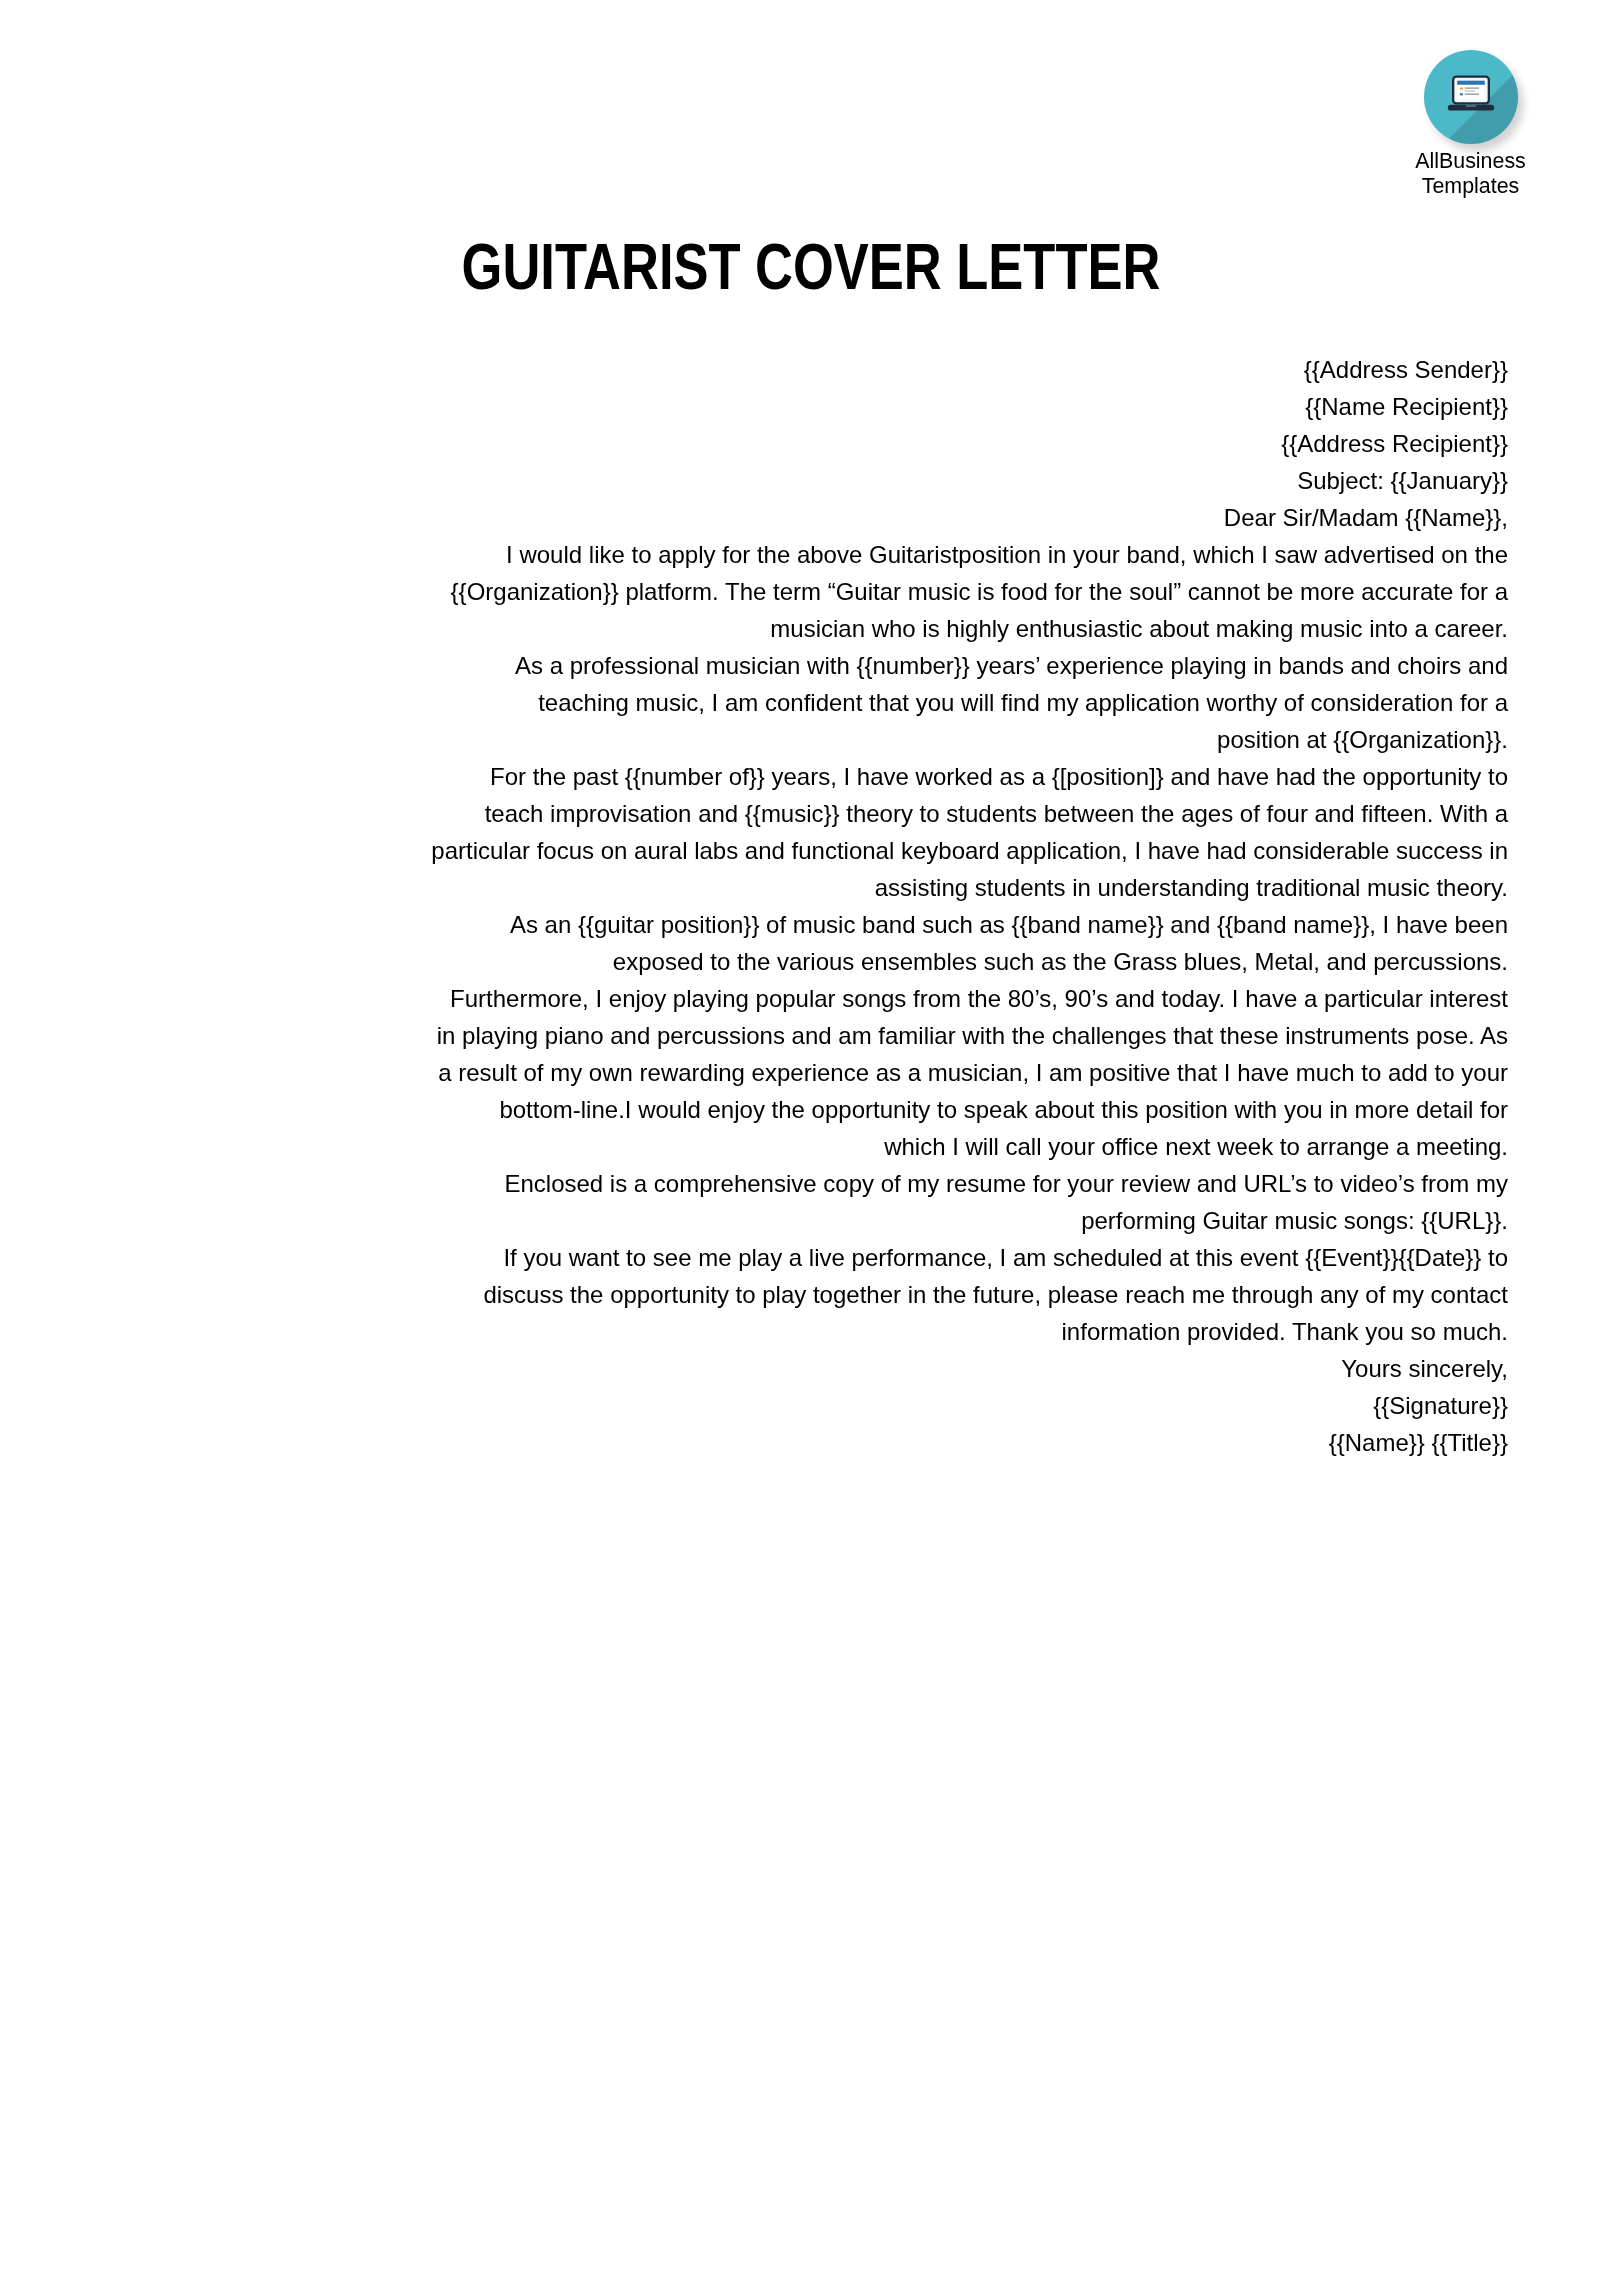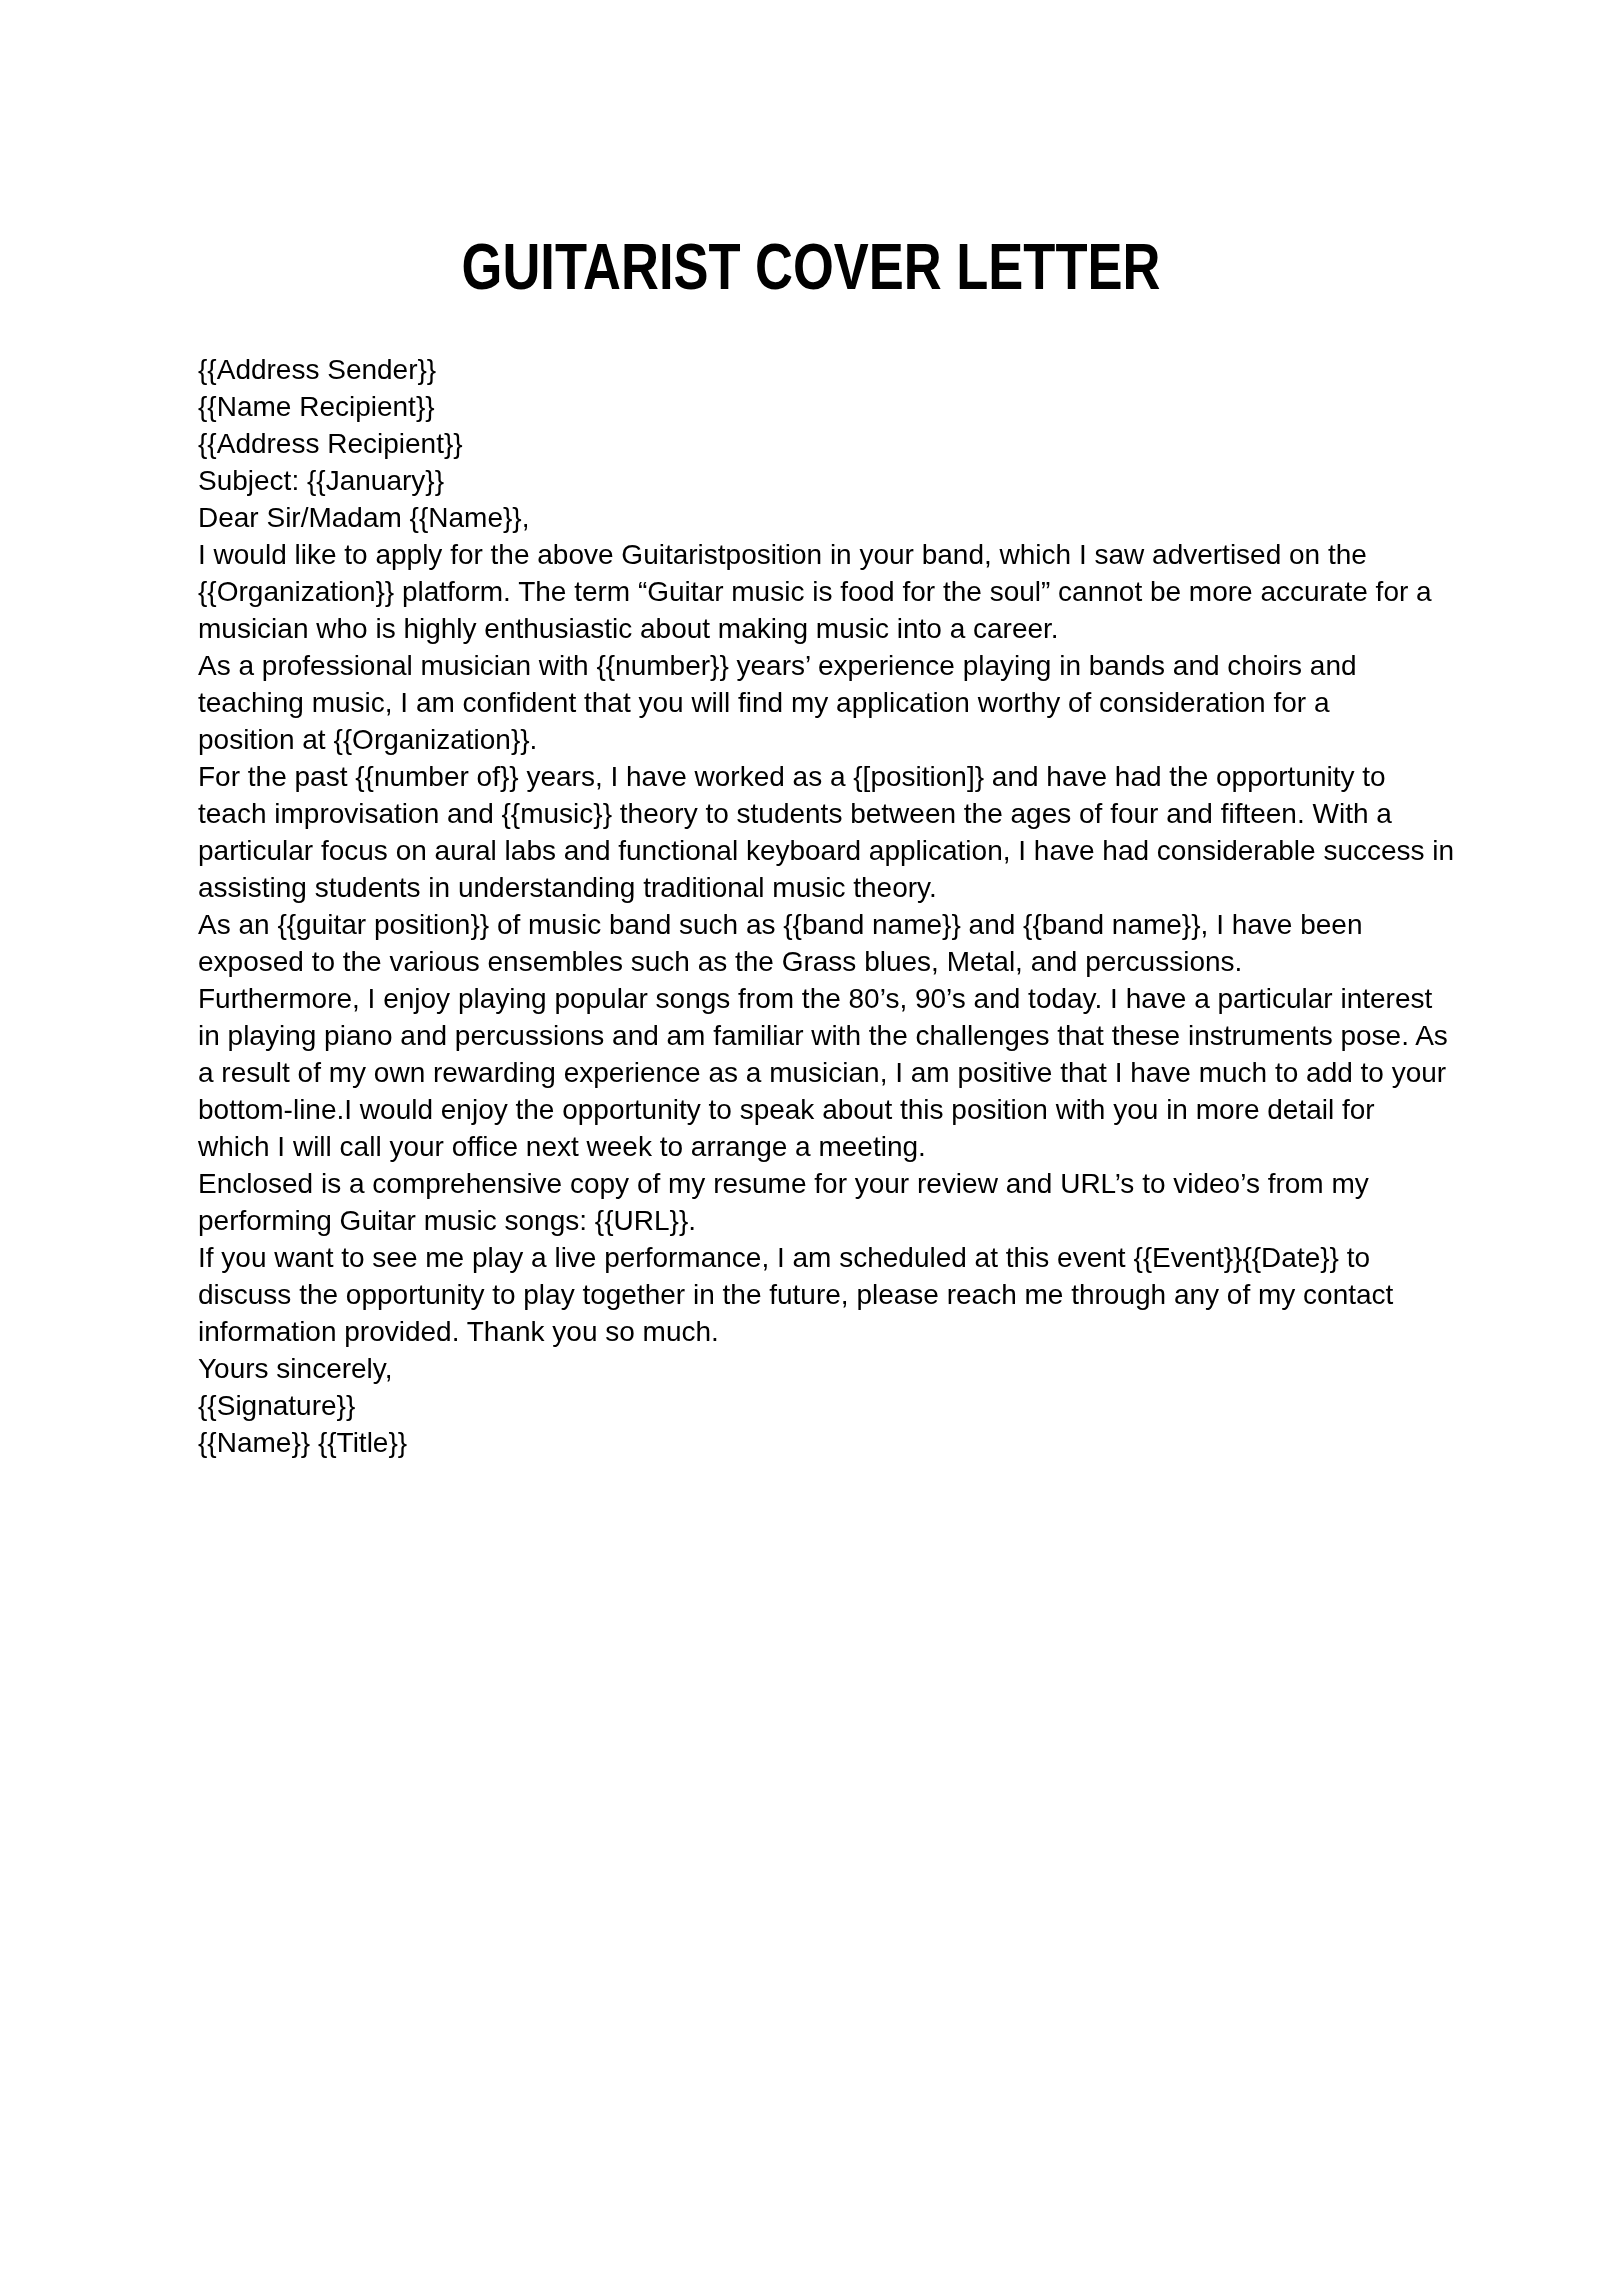--- a/index.html
+++ b/index.html
@@ -81,23 +81,24 @@
     white-space: nowrap;
     color: #000;
   }
 
   
   .letter {
     position: absolute;
     left: 198px;
     top: 351px;
     width: 1310px;
-    font-size: 28px;
+    font-size: 24px;
     line-height: 37px;
     color: #000;
+    text-align: right;
   }
   .letter p { margin: 0; }
   .bold { font-weight: normal; }
   .b1  { margin-bottom: 44px; }
   .b2  { margin-bottom: 36px; }
   .b3  { margin-bottom: 33px; }
   .b4  { margin-bottom: 79px; }
   .b5  { margin-bottom: 41px; }
   .b6  { margin-bottom: 33px; }
   .b7  { margin-bottom: 42px; }
@@ -105,20 +106,41 @@
   .b9  { margin-bottom: 40px; }
   .b10 { margin-bottom: 37px; }
   .b11 { margin-bottom: 38px; }
   .b12 { margin-bottom: 38px; }
 </style>
 </head>
 <body>
 
 <div class="page">
 
+  <div class="logo">
+    <div class="logo-circle">
+      <div class="diag-shadow"></div>
+      <svg class="logo-laptop" width="59" height="41" viewBox="0 0 66 46" xmlns="http://www.w3.org/2000/svg">
+        <rect x="13" y="2" width="40" height="30" rx="3.5" fill="#ecf8fa" stroke="#1e2d3d" stroke-width="2.6"></rect>
+        <rect x="17.5" y="6.5" width="31" height="21" fill="#ffffff"></rect>
+        <rect x="17.5" y="6.5" width="31" height="4.6" fill="#2e75b6"></rect>
+        <rect x="20.5" y="14.2" width="3.4" height="2.4" fill="#f2a33c"></rect>
+        <rect x="26" y="14.0" width="16" height="1.8" fill="#9fa8ae"></rect>
+        <rect x="26" y="17.2" width="12" height="1.6" fill="#c3cace"></rect>
+        <rect x="20.5" y="20.6" width="3.4" height="2.4" fill="#2e75b6"></rect>
+        <rect x="26" y="20.8" width="16" height="1.8" fill="#9fa8ae"></rect>
+        <rect x="7" y="33.5" width="52" height="6.5" rx="3.2" fill="#1e2d3d"></rect>
+        <rect x="27" y="33.5" width="12" height="2.6" rx="1.3" fill="#55666f"></rect>
+      </svg>
+    </div>
+    <div class="logo-text">
+      <div>AllBusiness</div>
+      <div>Templates</div>
+    </div>
+  </div>
 
   <h1 class="title">GUITARIST COVER LETTER</h1>
 
   <div class="letter">
     <p class="b1">{{Address Sender}}</p>
     <p class="b3">{{Name Recipient}}<br>{{Address Recipient}}</p>
     <p class="b4"><span class="bold">Subject</span><span>: {{January}}</span></p>
     <p class="b5">Dear Sir/Madam {{Name}},</p>
     <p class="b6">I would like to apply for the above Guitaristposition in your band, which I saw advertised on the<br>{{Organization}} platform. The term “Guitar music is food for the soul” cannot be more accurate for a<br>musician who is highly enthusiastic about making music into a career.</p>
     <p class="b7">As a professional musician with {{number}} years’ experience playing in bands and choirs and<br>teaching music, I am confident that you will find my application worthy of consideration for a<br>position at {{Organization}}.</p>

